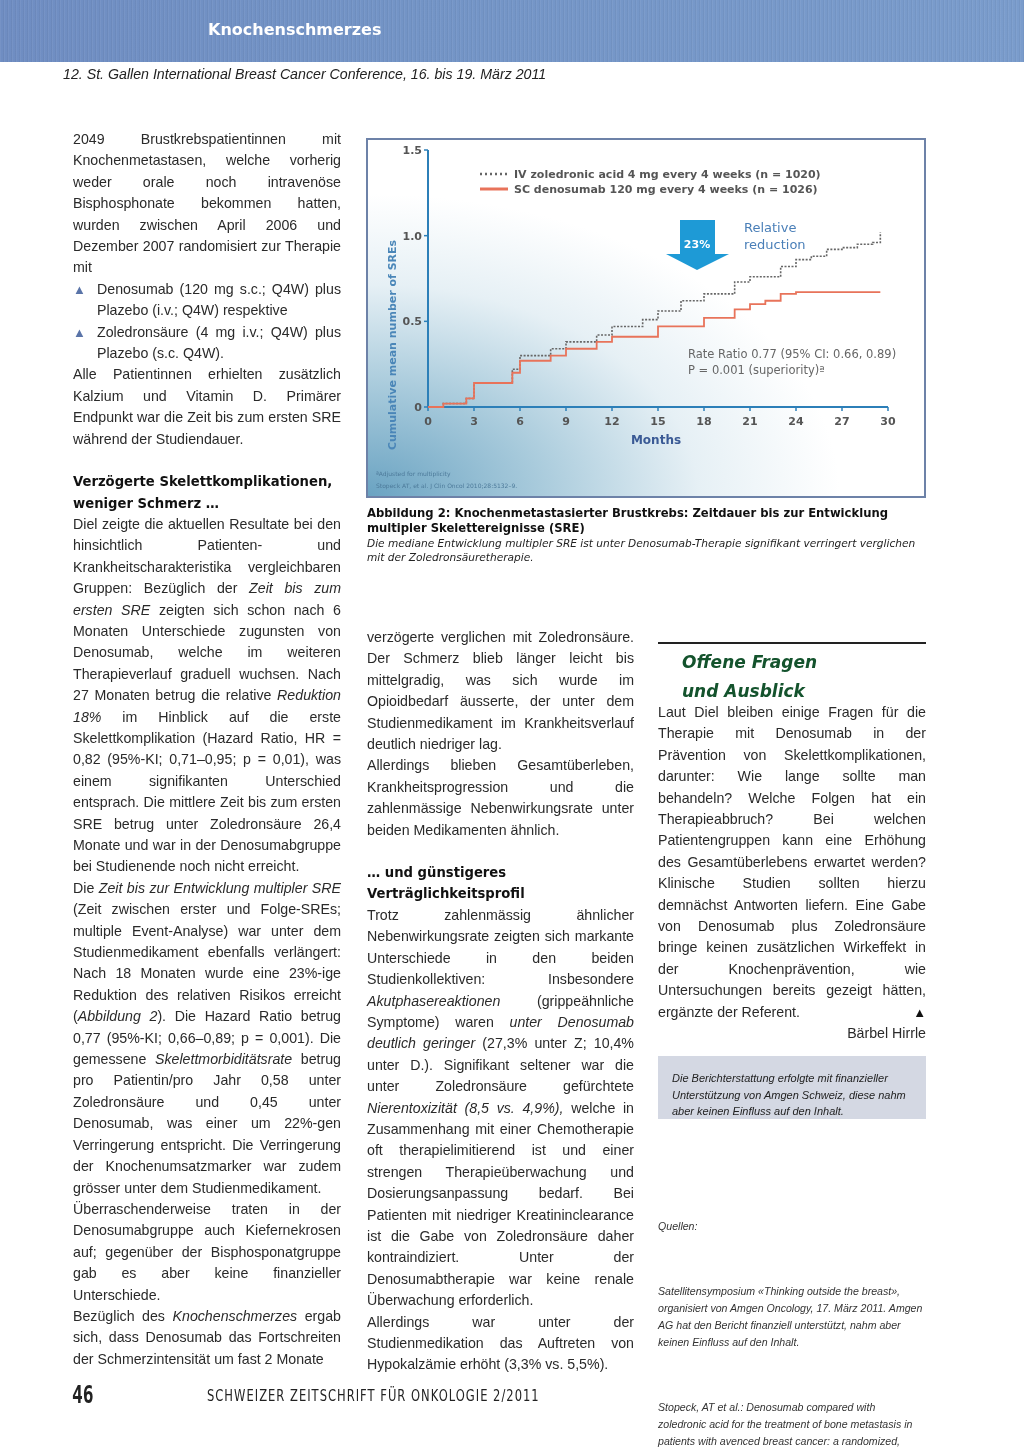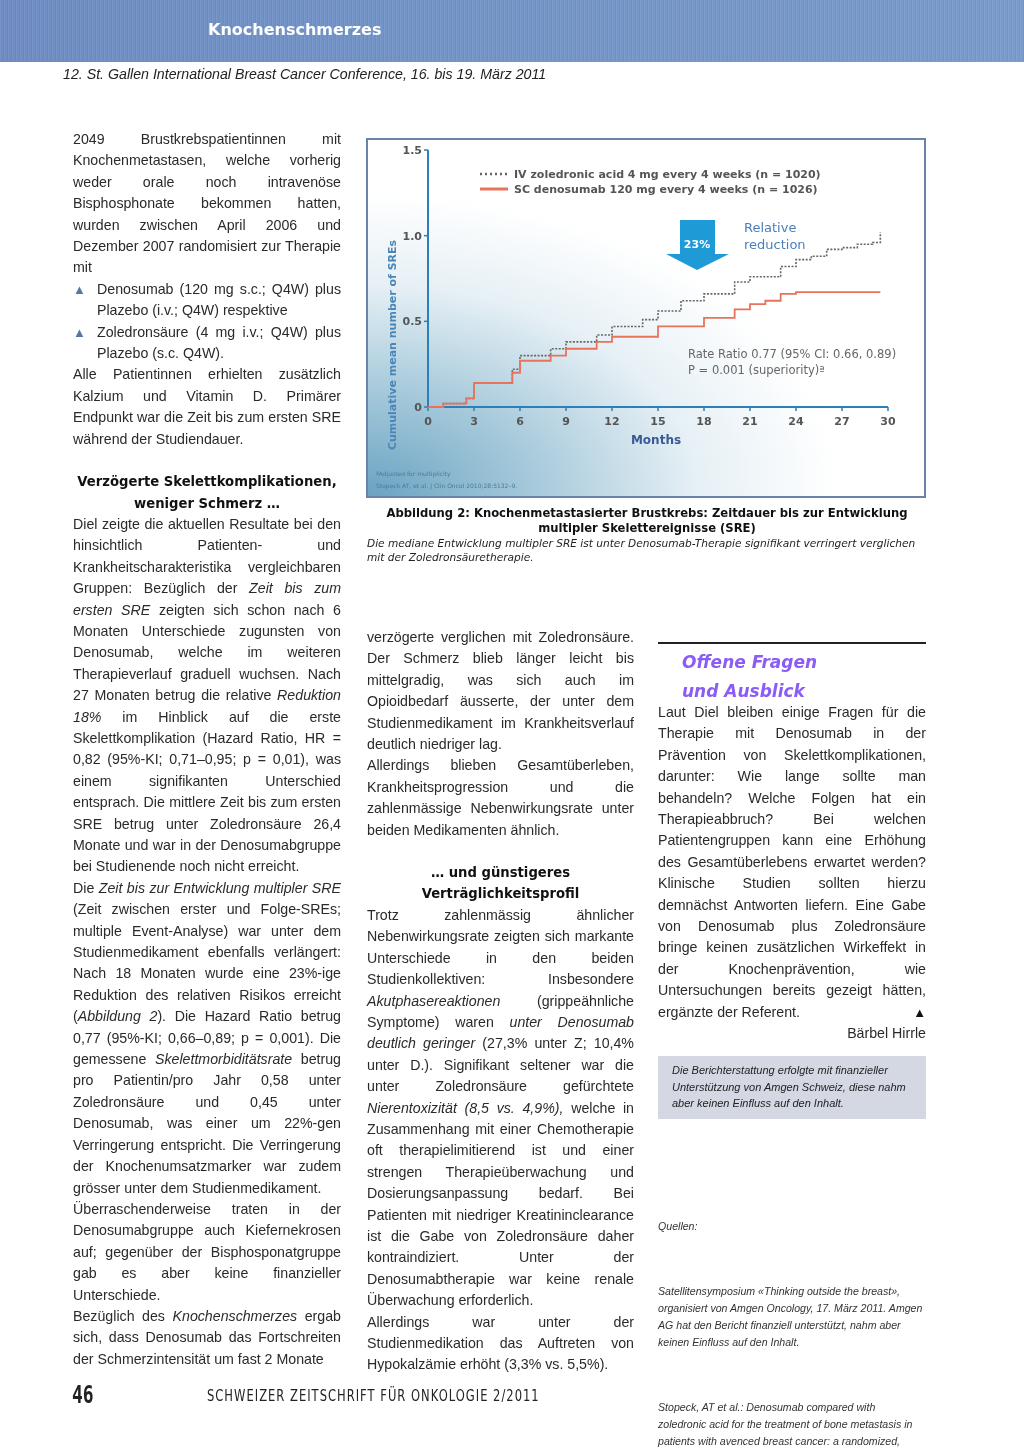--- a/index.html
+++ b/index.html
@@ -26,52 +26,52 @@
   .col { position: absolute; font-family: "Liberation Sans", sans-serif; font-size: 14.2px; line-height: 21.4px; color: #2a2a2a; text-align: justify; }
   .col p { margin: 0; }
   .col1 { left: 73px; top: 129px; width: 268px; }
   .col2 { left: 367px; top: 627px; width: 267px; }
   .col3 { left: 658px; top: 642px; width: 268px; }
 
   .bullets { list-style: none; }
   .bullets li { position: relative; padding-left: 24px; }
   .bullets li .tri { position: absolute; left: 0; top: 0; color: #5a74a8; font-size: 13px; }
 
-  .subtitle-bold { font-family: "DejaVu Sans", sans-serif; font-weight: bold; font-size: 13.2px; line-height: 21.4px; color: #111; text-align: center; }
+  .subtitle-bold { font-family: "DejaVu Sans", sans-serif; font-weight: bold; font-size: 13.2px; line-height: 21.4px; color: #111; text-align: left; }
   .gap { height: 21px; }
 
   .section-rule { border-top: 2px solid #222; margin-bottom: 2px; }
-  .section-h { font-family: "DejaVu Sans", sans-serif; font-weight: bold; font-style: italic; font-size: 17px; line-height: 21px; color: #8b5cf6; padding-left: 24px; text-align: left; margin-top: 8px; }
+  .section-h { font-family: "DejaVu Sans", sans-serif; font-weight: bold; font-style: italic; font-size: 17px; line-height: 21px; color: #14532d; padding-left: 24px; text-align: left; margin-top: 8px; }
   .end-mark { float: right; font-size: 13px; color: #111; }
   .author { text-align: right; margin-top: 14px; }
 
   .note-box {
     position: absolute; left: 658px; top: 1056px; width: 268px; height: 63px;
-    background: #d4d8e3; padding: 6px 14px;
+    background: #d4d8e3; padding: 14px 14px;
     font-family: "Liberation Sans", sans-serif; font-style: italic; font-size: 11px; line-height: 16.5px; color: #222;
   }
   .sources {
     position: absolute; left: 658px; top: 1170px; width: 268px;
     font-family: "Liberation Sans", sans-serif; font-style: italic; font-size: 10.6px; line-height: 17px; color: #333;
   }
   .sources p { margin-bottom: 3px; margin-top: 48px; }
 
   .chart-frame {
     position: absolute; left: 366px; top: 138px; width: 560px; height: 360px;
     border: 2px solid #6d82a8;
     background: radial-gradient(ellipse at 0% 100%, #6aa3c2 0%, #a9cbdc 22%, #e6f0f5 42%, #ffffff 60%);
     overflow: hidden;
   }
   .chart-frame svg { position: absolute; left: 0; top: 0; }
 
   .caption {
     position: absolute; left: 367px; top: 506px; width: 560px;
     font-family: "DejaVu Sans", sans-serif;
   }
-  .caption-title { font-weight: bold; font-size: 11.6px; line-height: 15px; color: #111; text-align: center; }
+  .caption-title { font-weight: bold; font-size: 11.6px; line-height: 15px; color: #111; }
   .caption-text { margin-top: 0; font-style: italic; font-size: 10.6px; line-height: 14px; color: #222; }
 
   .footer-page {
     position: absolute; left: 72px; top: 1381px;
     font-family: "DejaVu Sans Mono", monospace; font-weight: bold; font-size: 24px; color: #222;
     transform: scaleX(0.75); transform-origin: left top;
   }
   .footer-journal {
     position: absolute; left: 207px; top: 1386px;
     font-family: "DejaVu Sans", sans-serif; font-size: 16px; letter-spacing: 1.4px; color: #222;
@@ -166,21 +166,21 @@
     <text x="8" y="348" font-family="DejaVu Sans, sans-serif" font-size="6" fill="#4d7a9a">Stopeck AT, et al. J Clin Oncol 2010;28:5132–9.</text>
   </svg>
 </div>
 
 <div class="caption">
   <div class="caption-title">Abbildung 2: Knochenmetastasierter Brustkrebs: Zeitdauer bis zur Entwicklung multipler Skelettereignisse (SRE)</div>
   <div class="caption-text">Die mediane Entwicklung multipler SRE ist unter Denosumab-Therapie signifikant verringert verglichen mit der Zoledronsäuretherapie.</div>
 </div>
 
 <div class="col col2">
-  <p>verzögerte verglichen mit Zoledronsäure. Der Schmerz blieb länger leicht bis mittelgradig, was sich auch im Opioidbedarf äusserte, der unter dem Studienmedikament im Krankheitsverlauf deutlich niedriger lag.</p>
+  <p>verzögerte verglichen mit Zoledronsäure. Der Schmerz blieb länger leicht bis mittelgradig, was sich wurde im Opioidbedarf äusserte, der unter dem Studienmedikament im Krankheitsverlauf deutlich niedriger lag.</p>
   <p>Allerdings blieben Gesamtüberleben, Krankheitsprogression und die zahlenmässige Nebenwirkungsrate unter beiden Medikamenten ähnlich.</p>
   <div class="gap"></div>
   <p class="subtitle-bold">… und günstigeres Verträglichkeitsprofil</p>
   <p><span>Trotz zahlenmässig ähnlicher Nebenwirkungsrate zeigten sich markante Unterschiede in den beiden Studienkollektiven: Insbesondere </span><em>Akutphasereaktionen</em><span> (grippeähnliche Symptome) waren </span><em>unter Denosumab deutlich geringer</em><span> (27,3% unter Z; 10,4% unter D.). Signifikant seltener war die unter Zoledronsäure gefürchtete </span><em>Nierentoxizität (8,5 vs. 4,9%),</em><span> welche in Zusammenhang mit einer Chemotherapie oft therapielimitierend ist und einer strengen Therapieüberwachung und Dosierungsanpassung bedarf. Bei Patienten mit niedriger Kreatininclearance ist die Gabe von Zoledronsäure daher kontraindiziert. Unter der Denosumabtherapie war keine renale Überwachung erforderlich.</span></p>
   <p>Allerdings war unter der Studienmedikation das Auftreten von Hypokalzämie erhöht (3,3% vs. 5,5%).</p>
 </div>
 
 <div class="col col3">
   <div class="section-rule"></div>
   <div class="section-h">Offene Fragen</div>

